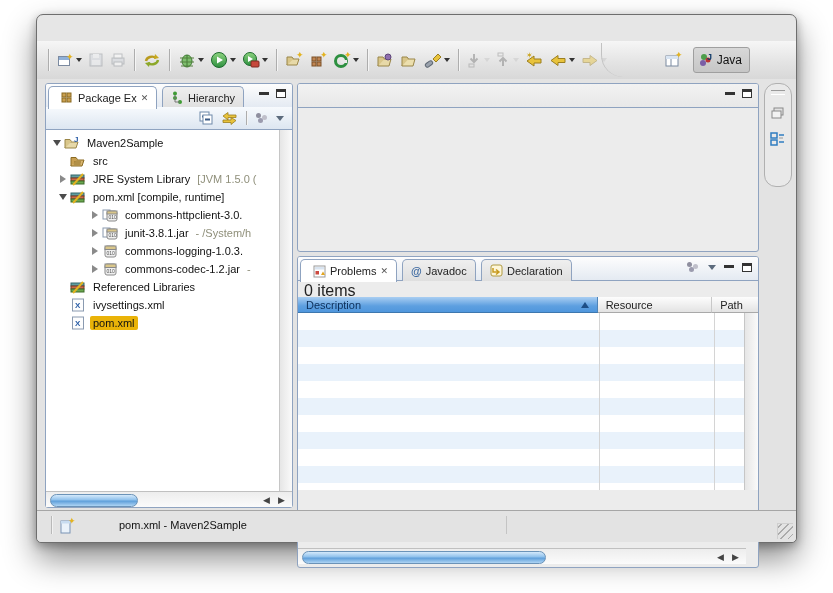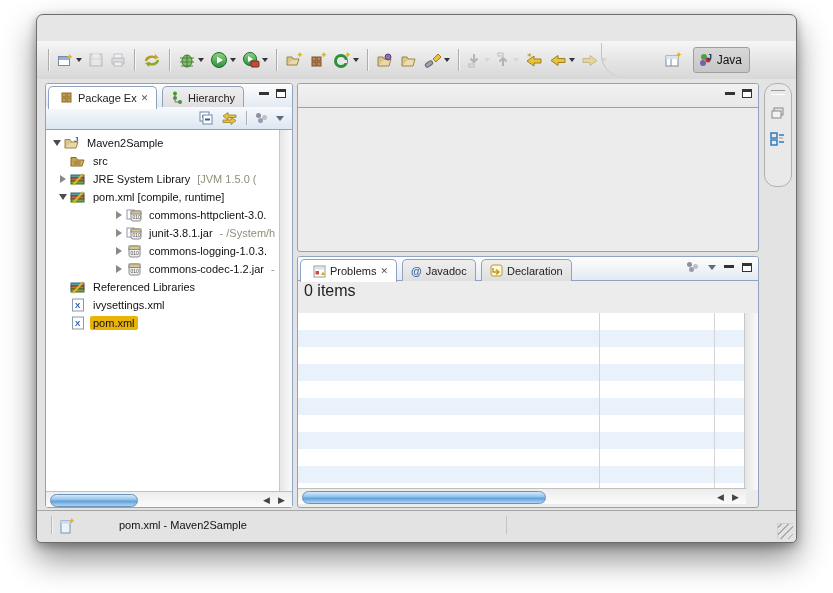--- a/index.html
+++ b/index.html
@@ -59,39 +59,39 @@
   .pe-vscroll{position:absolute;right:0;top:46px;width:13px;bottom:16px;background:linear-gradient(90deg,#e6e6e6,#fafafa);border-left:1px solid #c6c6c6;box-sizing:border-box;}
   .trow{display:flex;align-items:center;height:18px;white-space:nowrap;font-size:11px;color:#111;}
   .slot{width:14px;display:flex;justify-content:center;flex:none;}
   .tri-e{width:0;height:0;border-left:4px solid transparent;border-right:4px solid transparent;border-top:6px solid #4c4c4c;}
   .tri-c{width:0;height:0;border-top:4px solid transparent;border-bottom:4px solid transparent;border-left:6px solid #8a8a8a;}
   .ticon{width:16px;height:16px;flex:none;margin-right:4px;position:relative;}
   .tlabel{padding:1px 3px;border-radius:2px;}
   .tlabel.sel{background:#eab308;}
   .tsuffix{color:#8f8f7a;margin-left:4px;}
   .ind1{padding-left:10px;}
-  .ind2{padding-left:66px;text-align:center;}
+  .ind2{padding-left:42px;text-align:center;}
   .ind0{padding-left:4px;}
   
   .hscroll{position:absolute;left:0;bottom:0;right:0;height:16px;background:linear-gradient(#ededed,#fbfbfb);
     border-top:1px solid #c0c0c0;box-sizing:border-box;}
   .aqua{position:absolute;top:2px;height:11px;border:1px solid #6b93b8;border-radius:7px;
     background:linear-gradient(#d4e9fb,#8fc1ec 45%,#5f9fda 55%,#aed4f4);}
   .sb-arrows{position:absolute;top:1px;height:14px;display:flex;align-items:center;gap:2px;font-size:9px;color:#444;}
   .sb-arrows span{width:13px;text-align:center;}
   
   #editor{left:260px;top:4px;width:462px;height:169px;background:#ececec;}
   #editor .tabstrip{background:linear-gradient(#f2f2f2,#e8e8e8);}
   
   .trim{position:absolute;left:727px;top:4px;width:28px;height:104px;border:1px solid #b0b0b0;border-radius:12px;
     background:#e9e9e9;box-sizing:border-box;}
   .trim-handle{margin:6px auto 0;width:14px;height:3px;border-top:1px solid #9a9a9a;border-bottom:1px solid #fff;}
   .trim-ic{margin:10px auto 0;width:16px;height:16px;}
   
-  #problems{left:260px;top:177px;width:462px;height:252px;background:#ececec;}
+  #problems{left:260px;top:177px;width:462px;height:312px;background:#ececec;}
   .items-count{position:absolute;left:6px;top:25px;font-size:16px;color:#222;}
   .grid-head{position:absolute;left:0;top:40px;right:0;height:16px;display:flex;}
   .col-h{box-sizing:border-box;font-size:11px;display:flex;align-items:center;padding:0 4px 0 8px;
     background:linear-gradient(#fdfdfd,#e3e3e3);border-right:1px solid #c8c8c8;border-bottom:1px solid #a9a9a9;color:#222;}
   .col-h.sorted{background:linear-gradient(#a9cef2,#5d9fe0 60%,#4f96dd);color:#0c2f5a;border-right:1px solid #4f84b8;border-bottom:1px solid #3d77ae;}
   .sort-up{width:0;height:0;border-left:4px solid transparent;border-right:4px solid transparent;border-bottom:6px solid #1d4e86;margin-left:auto;margin-right:4px;}
   .grid-body{position:absolute;left:0;top:56px;width:448px;height:177px;
     background:repeating-linear-gradient(180deg,#ffffff 0 17px,#e9f2fb 17px 34px);}
   .colline{position:absolute;top:0;bottom:0;width:1px;background:#d4d4d4;}
   .pr-vscroll{position:absolute;right:0;top:56px;width:14px;height:177px;background:linear-gradient(90deg,#e6e6e6,#fafafa);border-left:1px solid #c6c6c6;box-sizing:border-box;}
@@ -518,20 +518,32 @@
                 <i></i>
                 <i></i>
                 <i></i>
               </span>
             <span class="chev"></span>
             <span class="ic-min"></span>
             <span class="ic-max"></span>
           </div>
         </div>
         <div class="items-count">0 items</div>
+        <div class="grid-head">
+          <div class="col-h sorted" style="width:301px;">
+            <span>Description</span>
+            <span class="sort-up"></span>
+          </div>
+          <div class="col-h" style="width:115px;">
+            <span>Resource</span>
+          </div>
+          <div class="col-h" style="width:46px;border-right:none;">
+            <span>Path</span>
+          </div>
+        </div>
         <div class="grid-body">
           <div class="colline" style="left:301px;"></div>
           <div class="colline" style="left:416px;"></div>
         </div>
         <div class="pr-vscroll"></div>
         <div class="pr-hscroll">
           <div class="aqua" style="left:4px;width:242px;"></div>
           <div class="sb-arrows" style="right:4px;">
             <span>◀</span>
             <span>▶</span>

